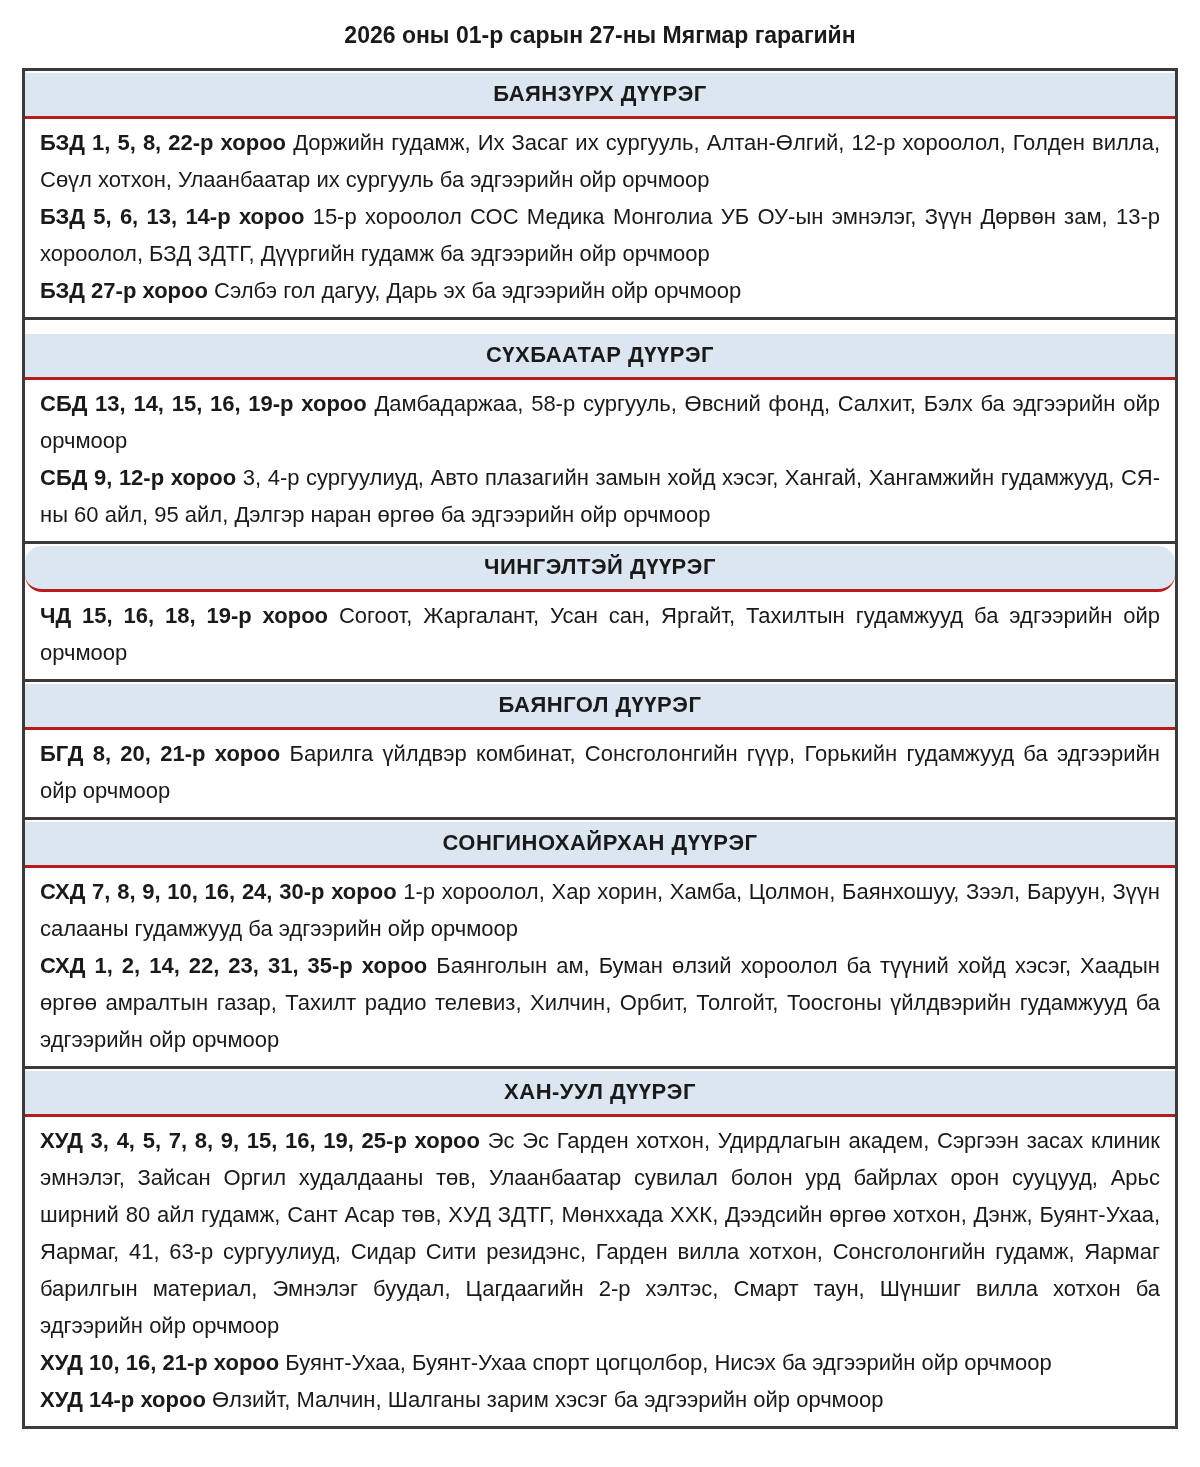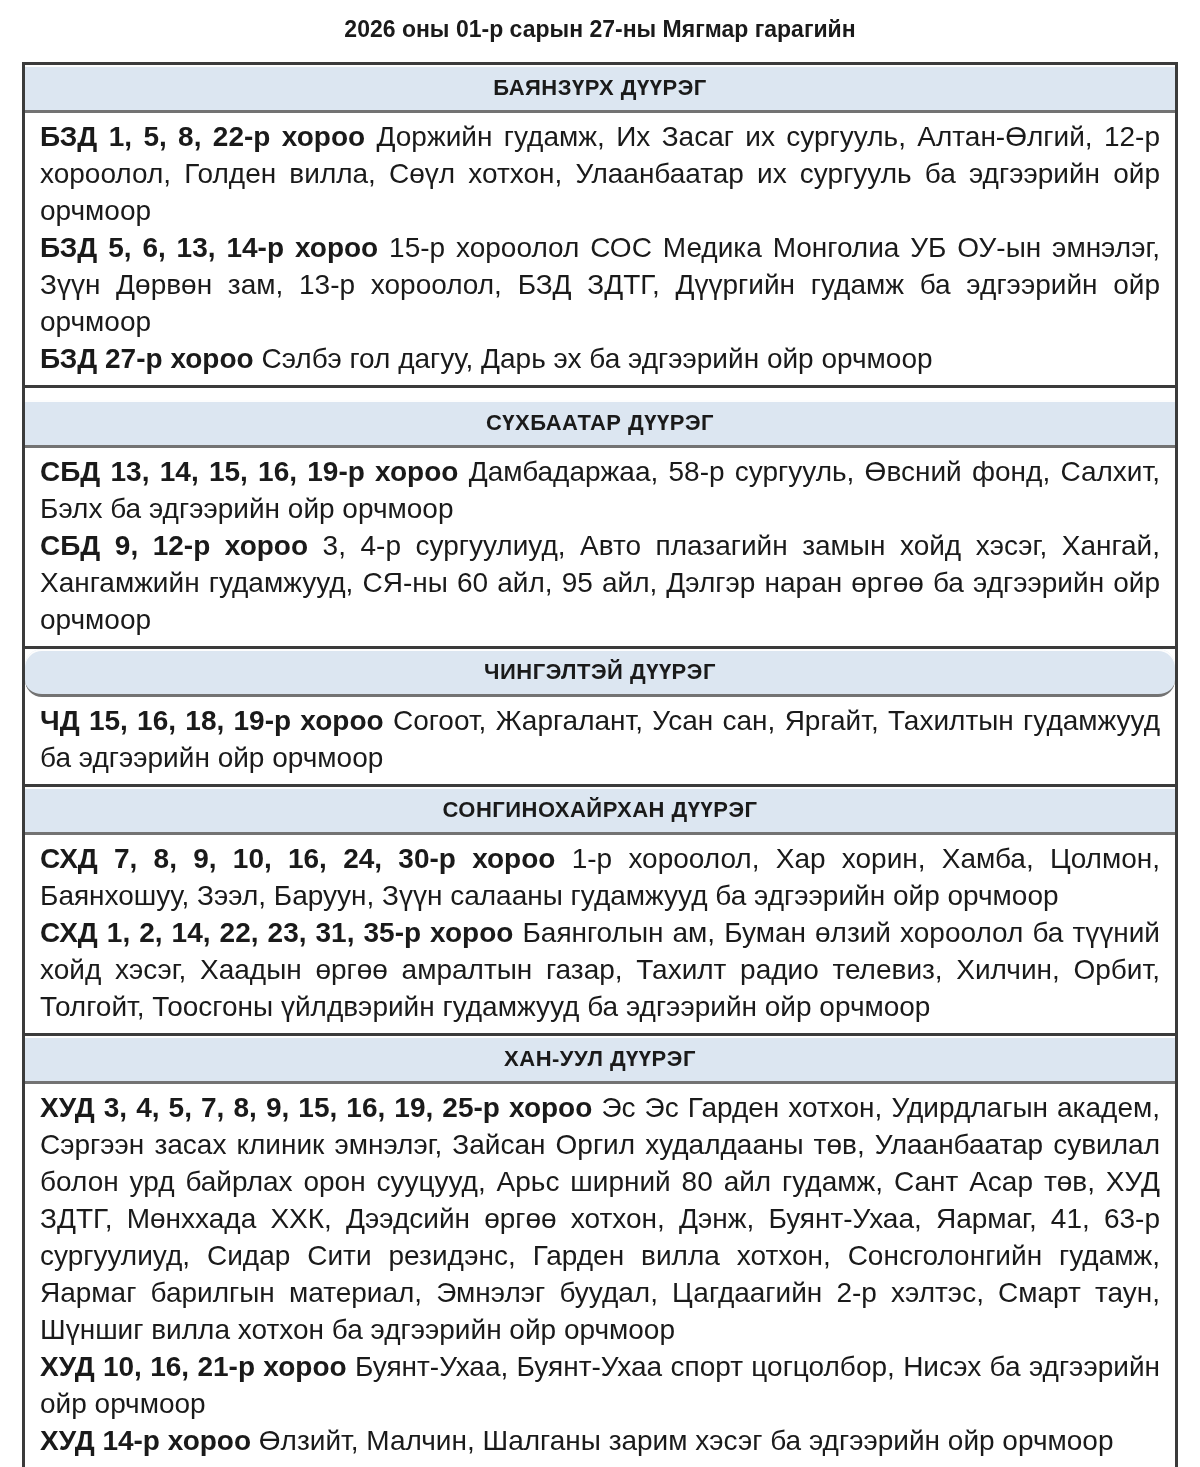--- a/index.html
+++ b/index.html
@@ -15,21 +15,21 @@
     -webkit-font-smoothing: antialiased;
   }
   .page {
     width: 1200px;
     box-sizing: border-box;
   }
   .title-block {
     text-align: center;
     font-weight: bold;
     font-size: 23px;
-    padding-top: 14px;
+    padding-top: 20px;
   }
   .title-line1 {
     line-height: 30px;
     margin-bottom: 18px;
   }
   .title-line2 {
     line-height: 30px;
     margin-bottom: 14px;
   }
   .districts-table {
@@ -37,27 +37,27 @@
     border: 3px solid #3b3b3b;
     background: #ffffff;
   }
   .section { border-top: 3px solid #3b3b3b; }
   .section:first-child { border-top: none; }
   .sec-header {
     text-align: center;
     font-weight: bold;
     font-size: 22px;
     padding: 10px 0 9px;
-    border-bottom: 3px solid #737373;
+    border-bottom: 3px solid #b91c1c;
     box-shadow: inset 0 2px 0 #fdfdfd;
     letter-spacing: 0.5px;
   }
   .sec-body {
     padding: 5px 15px 8px;
-    font-size: 28px;
+    font-size: 22px;
     line-height: 37px;
     text-align: justify;
   }
   .row { margin: 0; }
   .row b { font-weight: bold; }
 </style>
 </head>
 <body>
 
 <div class="page">
@@ -80,20 +80,26 @@
           <p class="row"><b>СБД 9, 12-р хороо</b> <span>3, 4-р сургуулиуд, Авто плазагийн замын хойд хэсэг, Хангай, Хангамжийн гудамжууд, СЯ-ны 60 айл, 95 айл, Дэлгэр наран өргөө ба эдгээрийн ойр орчмоор</span></p>
         </div>
       </section>
       <section class="section">
         <div class="sec-header" style="background: rgb(220, 230, 241); border-radius: 17px;">ЧИНГЭЛТЭЙ ДҮҮРЭГ</div>
         <div class="sec-body">
           <p class="row"><b>ЧД 15, 16, 18, 19-р хороо</b> <span>Согоот, Жаргалант, Усан сан, Яргайт, Тахилтын гудамжууд ба эдгээрийн ойр орчмоор</span></p>
         </div>
       </section>
       <section class="section">
+        <div class="sec-header" style="background: rgb(220, 230, 241);">БАЯНГОЛ ДҮҮРЭГ</div>
+        <div class="sec-body">
+          <p class="row"><b>БГД 8, 20, 21-р хороо</b> <span>Барилга үйлдвэр комбинат, Сонсголонгийн гүүр, Горькийн гудамжууд ба эдгээрийн ойр орчмоор</span></p>
+        </div>
+      </section>
+      <section class="section">
         <div class="sec-header" style="background: rgb(220, 230, 241);">СОНГИНОХАЙРХАН ДҮҮРЭГ</div>
         <div class="sec-body">
           <p class="row"><b>СХД 7, 8, 9, 10, 16, 24, 30-р хороо</b> <span>1-р хороолол, Хар хорин, Хамба, Цолмон, Баянхошуу, Зээл, Баруун, Зүүн салааны гудамжууд ба эдгээрийн ойр орчмоор</span></p>
           <p class="row"><b>СХД 1, 2, 14, 22, 23, 31, 35-р хороо</b> <span>Баянголын ам, Буман өлзий хороолол ба түүний хойд хэсэг, Хаадын өргөө амралтын газар, Тахилт радио телевиз, Хилчин, Орбит, Толгойт, Тоосгоны үйлдвэрийн гудамжууд ба эдгээрийн ойр орчмоор</span></p>
         </div>
       </section>
       <section class="section">
         <div class="sec-header" style="background: rgb(220, 230, 241);">ХАН-УУЛ ДҮҮРЭГ</div>
         <div class="sec-body">
           <p class="row"><b>ХУД 3, 4, 5, 7, 8, 9, 15, 16, 19, 25-р хороо</b> <span>Эс Эс Гарден хотхон, Удирдлагын академ, Сэргээн засах клиник эмнэлэг, Зайсан Оргил худалдааны төв, Улаанбаатар сувилал болон урд байрлах орон сууцууд, Арьс ширний 80 айл гудамж, Сант Асар төв, ХУД ЗДТГ, Мөнххада ХХК, Дээдсийн өргөө хотхон, Дэнж, Буянт-Ухаа, Яармаг, 41, 63-р сургуулиуд, Сидар Сити резидэнс, Гарден вилла хотхон, Сонсголонгийн гудамж, Яармаг барилгын материал, Эмнэлэг буудал, Цагдаагийн 2-р хэлтэс, Смарт таун, Шүншиг вилла хотхон ба эдгээрийн ойр орчмоор</span></p>

